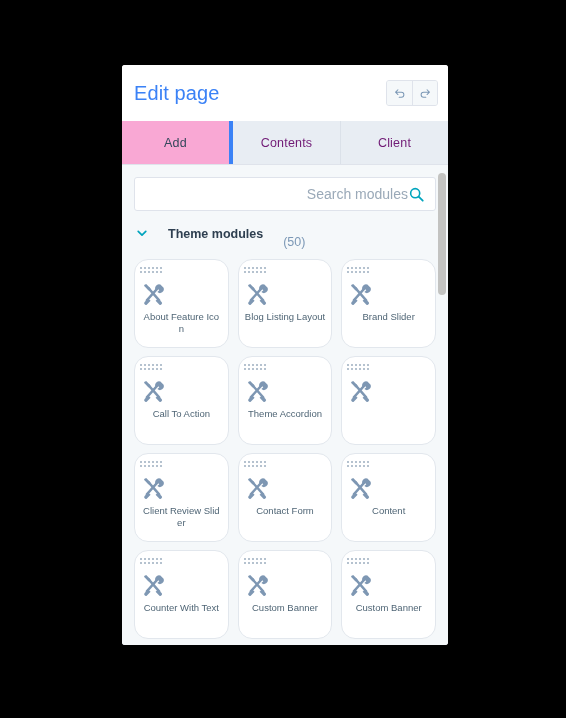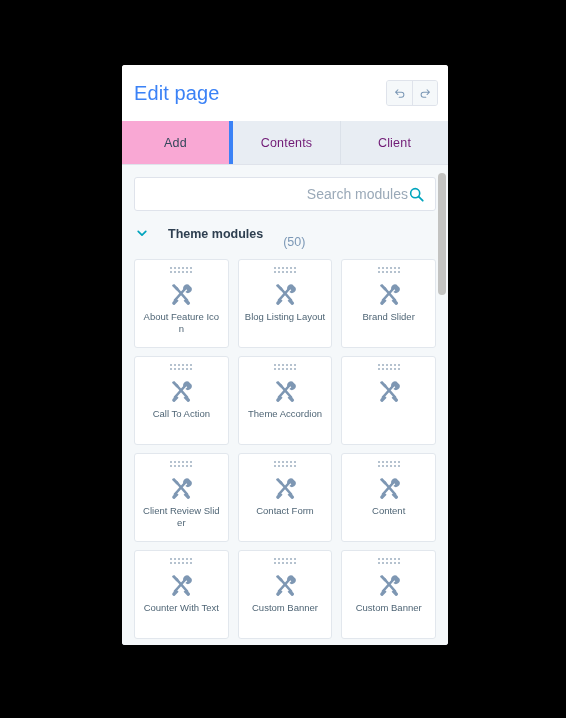--- a/index.html
+++ b/index.html
@@ -136,26 +136,25 @@
 
   
   #module-grid {
     display: grid;
     grid-template-columns: repeat(3, 1fr);
     gap: 8px 9px;
   }
   .module-card {
     background: #ffffff;
     border: 1px solid #e2e7ed;
-    border-radius: 3px;
+    border-radius: 14px;
     height: 89px;
     padding: 7px 5px 5px 5px;
     display: flex;
     flex-direction: column;
-    align-items: center;
     cursor: grab;
   }
   .drag-handle {
     display: grid;
     grid-template-columns: repeat(6, 2px);
     grid-template-rows: repeat(2, 2px);
     gap: 2px 2px;
     margin-bottom: 6px;
   }
   .drag-handle i {

